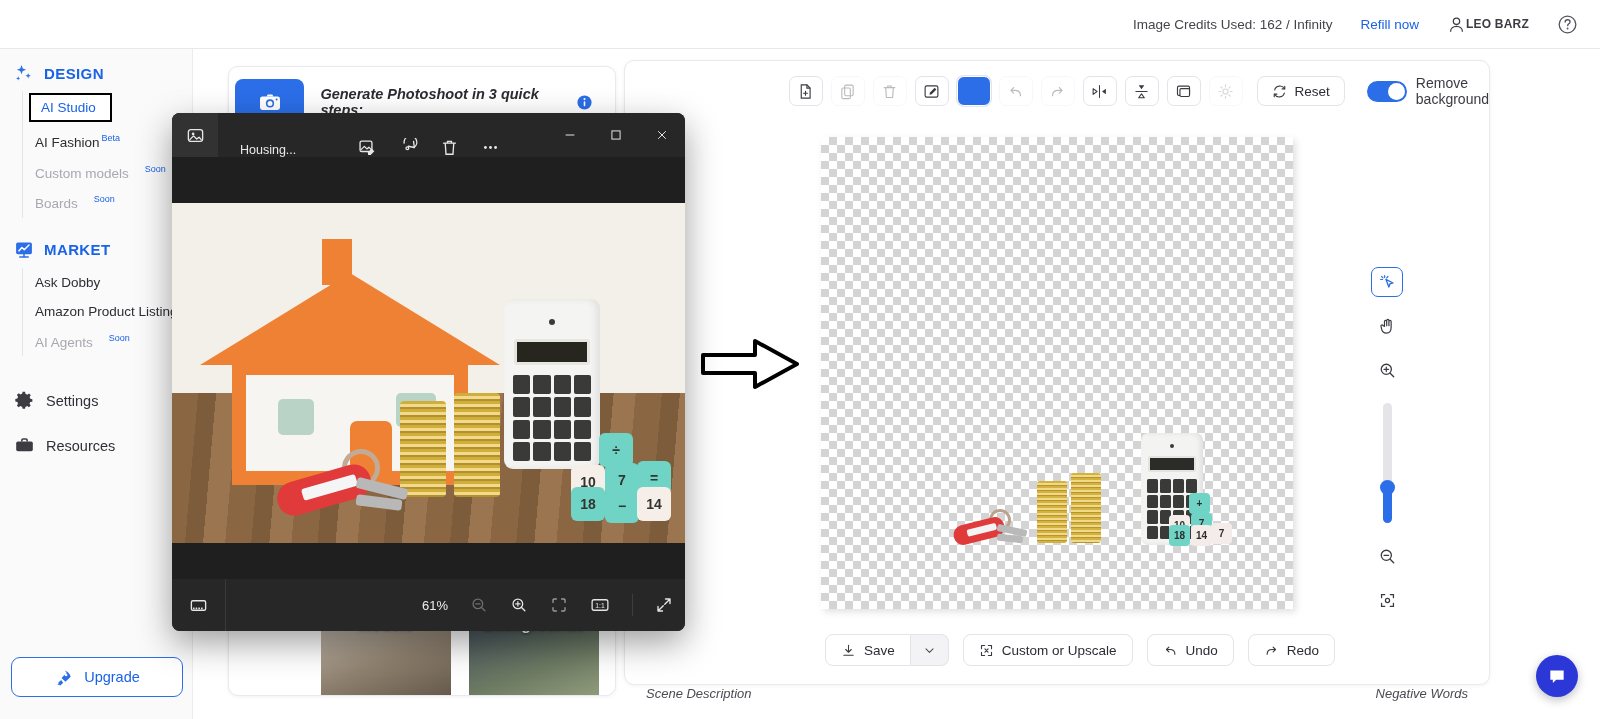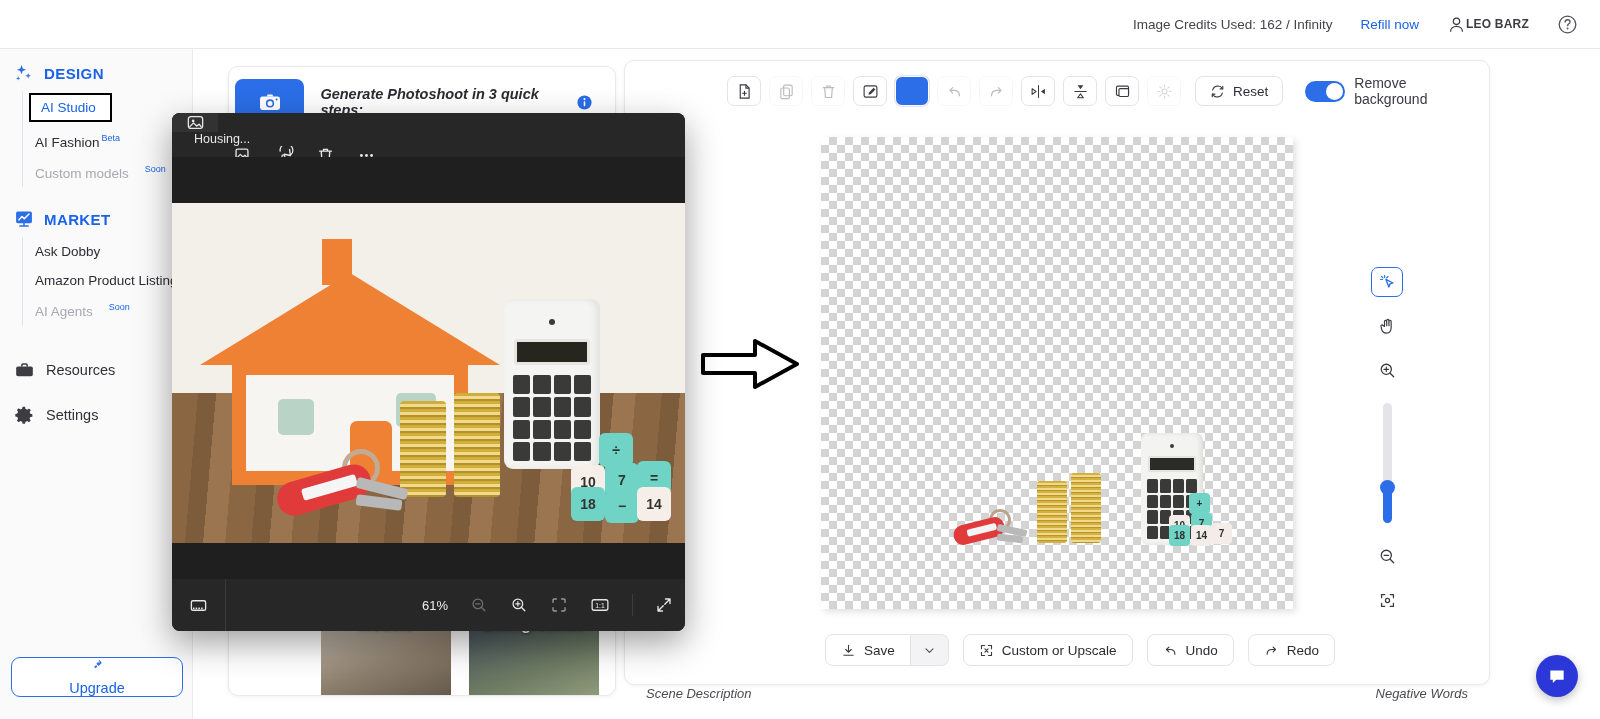--- a/index.html
+++ b/index.html
@@ -43,21 +43,21 @@
     display:inline-block; color:#1a63e8; border:2.5px solid #000;
     background:#fff; padding:5px 14px 5px 10px; margin-left:6px;
   }
   .sup{ font-size:9px; vertical-align:super; color:#1a63e8; margin-left:2px;}
   .sup.soon{ color:#1a63e8;margin-left:16px; }
   .bottom-link{ display:flex; align-items:center; gap:11px; padding:12px 0 12px 14px; font-size:14.5px; color:#303036; cursor:pointer;}
   .upgrade{
     position:absolute; left:11px; bottom:22px; width:172px; height:40px;
     border:1.6px solid #2b6ee8; border-radius:9px; background:#fff;
     display:flex; align-items:center; justify-content:center; gap:11px;
-    color:#1a63e8; font-size:14.5px; cursor:pointer;flex-direction:column;
+    color:#1a63e8; font-size:14.5px; cursor:pointer;
   }
   
   .gen-panel{
     position:absolute; left:228px; top:66px; width:388px; height:630px;
     background:#fff; border:1px solid #e9e9ee; border-radius:10px;
     box-shadow:0 1px 4px rgba(0,0,0,.06); overflow:hidden;
   }
   .gen-head{ display:flex; align-items:center; gap:0; padding:12px 14px 0 0;}
   .cam-btn{
     width:72px; height:46px; background:#2b6ee8; border-radius:8px;
@@ -72,21 +72,21 @@
     color:#fff; font-size:16px; font-weight:bold; text-shadow:0 1px 3px rgba(0,0,0,.55);
   }
   .card.models{ background:linear-gradient(160deg,#cfc7bb 0%,#8d7f6d 55%,#5d5346 100%); }
   .card.bgs{ background:linear-gradient(160deg,#3f4a5b 0%,#6d7b63 60%,#97a07f 100%); }
   
   .main-panel{
     position:absolute; left:624px; top:60px; width:866px; height:625px;
     background:#fff; border:1px solid #e9e9ee; border-radius:10px;
     box-shadow:0 1px 4px rgba(0,0,0,.05);
   }
-  .tool-row{ display:flex; align-items:center; gap:8px; padding:14px 0 0 102px;}
+  .tool-row{ display:flex; align-items:center; gap:8px; padding:14px 0 0 102px;justify-content:flex-end;}
   .tbtn{
     width:34px; height:30px; border:1px solid #e3e3ea; border-radius:7px;
     background:#fff; display:flex; align-items:center; justify-content:center; cursor:pointer;
   }
   .tbtn.ghost{ border-color:#efeff4; opacity:.45; }
   .swatch{ width:34px; height:30px; border-radius:7px; background:#2b6ee8; border:1px solid #fff;
     box-shadow:0 0 0 1px #e3e3ea; cursor:pointer;}
   .reset-btn{
     height:30px; padding:0 14px; border:1px solid #e3e3ea; border-radius:8px; background:#fff;
     display:flex; align-items:center; gap:8px; font-size:13.5px; color:#2c2c33; cursor:pointer; margin-left:6px;
@@ -150,21 +150,21 @@
     padding:0 22px; }
   .foot-labels div{ font-size:13px; font-style:italic; color:#4a4a52; }
   
   .arrow{ position:absolute; left:700px; top:336px; }
   
   .photos{
     position:absolute; left:172px; top:113px; width:513px; height:518px;
     background:#1f1f1f; border-radius:8px; overflow:hidden;
     box-shadow:0 12px 34px rgba(0,0,0,.38);
   }
-  .ph-title{ height:44px; display:flex; align-items:flex-start; background:#272727;flex-direction:column; }
+  .ph-title{ height:44px; display:flex; align-items:flex-end; background:#272727; }
   .ph-appicon{ width:46px; height:44px; display:flex;align-items:center;justify-content:center; background:#323232;}
   .ph-name{ font-size:12.5px; color:#e9e9e9; margin-left:22px; }
   .ph-tools{ display:flex; align-items:center; gap:22px; margin-left:62px;}
   .ph-ic{ cursor:pointer; display:flex; align-items:center; }
   .ph-win{ margin-left:auto; display:flex; align-items:center; }
   .ph-wbtn{ width:46px; height:44px; display:flex; align-items:center; justify-content:center; cursor:pointer;}
   .ph-body{ position:absolute; left:0; top:44px; width:513px; height:418px; background:#1f1f1f; }
   .photo{ position:absolute; left:0; top:46px; width:513px; height:340px; overflow:hidden;
     background:linear-gradient(180deg,#f2efe9 0%,#f2efe9 56%,#8b6a45 56%,#6d5132 100%); }
   .wall{ position:absolute; left:0; top:0; width:100%; height:56%; background:#f3f0ea;}
@@ -252,20 +252,23 @@
       <span class="nav-item active-box">
         <span>AI Studio</span>
       </span>
     </div>
     <div class="nav-item">
       <span>AI Fashion</span><span class="sup">Beta</span>
     </div>
     <div class="nav-item dim">
       <span>Custom models</span><span class="sup soon">Soon</span>
     </div>
+    <div class="nav-item dim">
+      <span>Boards</span><span class="sup soon">Soon</span>
+    </div>
   </div>
 
   <div class="sec-head" style="padding-top:22px">
     <svg width="20" height="20" viewBox="0 0 24 24">
       <rect x="2.5" y="3" width="19" height="14" rx="2" fill="#2b6ee8"></rect>
       <path d="M6 13l3.5-4 2.8 2.6L18 6" fill="none" stroke="#fff" stroke-width="1.8" stroke-linecap="round" stroke-linejoin="round"></path>
       <path d="M7 20.5h10M12 17v3.5" stroke="#2b6ee8" stroke-width="1.8" stroke-linecap="round"></path>
     </svg>
     <span class="sec-title">MARKET</span>
   </div>
@@ -277,30 +280,30 @@
       <span>Amazon Product Listing</span>
     </div>
     <div class="nav-item dim">
       <span>AI Agents</span><span class="sup soon">Soon</span>
     </div>
   </div>
 
   <div style="margin-top:22px">
     <div class="bottom-link">
       <svg width="21" height="21" viewBox="0 0 24 24">
+        <path d="M12 8.2a3.8 3.8 0 100 7.6 3.8 3.8 0 000-7.6zm9 5.2v-2.8l-2.4-.5a6.9 6.9 0 00-.8-2l1.4-2-2-2-2 1.4a6.9 6.9 0 00-2-.8L12.6 2h-2.8l-.5 2.4a6.9 6.9 0 00-2 .8L5.3 3.8l-2 2 1.4 2a6.9 6.9 0 00-.8 2L1.5 10.4v2.8l2.4.5c.2.7.4 1.4.8 2l-1.4 2 2 2 2-1.4c.6.4 1.3.6 2 .8l.5 2.4h2.8l.5-2.4c.7-.2 1.4-.4 2-.8l2 1.4 2-2-1.4-2c.4-.6.6-1.3.8-2z" fill="#3c3c42"></path>
+      </svg>
+      <span>Settings</span>
+    </div>
+    <div class="bottom-link">
+      <svg width="21" height="21" viewBox="0 0 24 24">
         <rect x="2.5" y="7.5" width="19" height="11" rx="2" fill="#3c3c42"></rect>
         <path d="M9 7.5V5.8c0-.8.6-1.3 1.4-1.3h3.2c.8 0 1.4.5 1.4 1.3v1.7" fill="none" stroke="#3c3c42" stroke-width="1.8"></path>
       </svg>
       <span>Resources</span>
-    </div>
-    <div class="bottom-link">
-      <svg width="21" height="21" viewBox="0 0 24 24">
-        <path d="M12 8.2a3.8 3.8 0 100 7.6 3.8 3.8 0 000-7.6zm9 5.2v-2.8l-2.4-.5a6.9 6.9 0 00-.8-2l1.4-2-2-2-2 1.4a6.9 6.9 0 00-2-.8L12.6 2h-2.8l-.5 2.4a6.9 6.9 0 00-2 .8L5.3 3.8l-2 2 1.4 2a6.9 6.9 0 00-.8 2L1.5 10.4v2.8l2.4.5c.2.7.4 1.4.8 2l-1.4 2 2 2 2-1.4c.6.4 1.3.6 2 .8l.5 2.4h2.8l.5-2.4c.7-.2 1.4-.4 2-.8l2 1.4 2-2-1.4-2c.4-.6.6-1.3.8-2z" fill="#3c3c42"></path>
-      </svg>
-      <span>Settings</span>
     </div>
   </div>
 
   <div class="upgrade">
     <svg width="19" height="19" viewBox="0 0 24 24">
       <path d="M13.5 3C17 4 20.5 7.5 21 11l-6.5 6.5-5-5L16 6z" fill="#2b6ee8"></path>
       <path d="M9 15l-4 4 1.2.6L4 21.5l3-.2.6 1.2 4-4z" fill="#2b6ee8"></path>
       <circle cx="15.2" cy="8.8" r="1.7" fill="#fff"></circle>
     </svg>
     <span>Upgrade</span>

